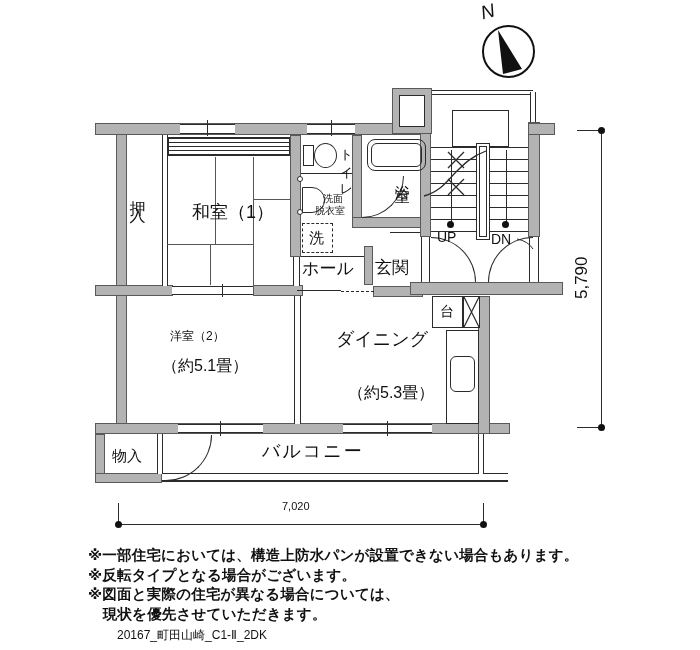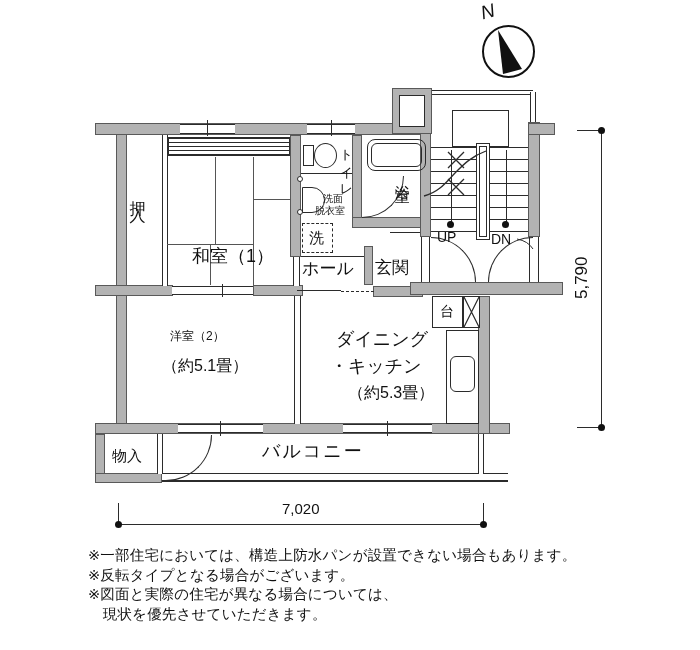--- a/index.html
+++ b/index.html
@@ -12,21 +12,21 @@
   .vl{position:absolute;background:#2b2b2b;width:1px;}
   .box{position:absolute;background:#fff;border:1px solid #2b2b2b;box-sizing:border-box;}
   .lbl{position:absolute;white-space:nowrap;color:#111;line-height:1.15;}
   .v{writing-mode:vertical-rl;text-orientation:upright;}
   .dot{position:absolute;background:#111;border-radius:50%;}
   .arc{position:absolute;box-sizing:border-box;}
   .dash{position:absolute;border-top:1px dashed #2b2b2b;height:0;}
   .circ{position:absolute;border:1px solid #2b2b2b;border-radius:50%;background:#fff;box-sizing:border-box;}
   .stripes{position:absolute;border:1px solid #2b2b2b;box-sizing:border-box;
     background:repeating-linear-gradient(to bottom,#2b2b2b 0,#2b2b2b 1px,transparent 1px,transparent 4px);}
-  .notes div{font-size:14.5px;font-weight:400;letter-spacing:.2px;line-height:19.5px;}
+  .notes div{font-size:14.5px;font-weight:700;letter-spacing:.2px;line-height:19.5px;}
   svg.ov{position:absolute;left:0;top:0;pointer-events:none;}
 </style>
 </head>
 <body>
 
 <div class="plan">
 
   <div class="w" style="left:95px;top:123px;width:330px;height:12px;"></div>
   <div class="w" style="left:116px;top:134px;width:11px;height:300px;"></div>
   <div class="w" style="left:95px;top:423px;width:415px;height:11px;"></div>
@@ -119,58 +119,58 @@
   <div class="w" style="left:95px;top:473px;width:67px;height:10px;"></div>
   <div class="tw" style="left:157px;top:434px;width:6px;height:40px;"></div>
   <div class="tw" style="left:478px;top:434px;width:6px;height:40px;"></div>
   <div class="arc" style="left:166px;top:435px;width:46px;height:46px;border-right:1.2px solid #2b2b2b;border-bottom:1.2px solid #2b2b2b;border-bottom-right-radius:100% 100%;"></div>
 
   <div class="hl" style="left:118px;top:524px;width:366px;"></div>
   <div class="vl" style="left:118px;top:503px;height:21px;"></div>
   <div class="vl" style="left:483px;top:503px;height:21px;"></div>
   <div class="dot" style="left:115px;top:521px;width:7px;height:7px;"></div>
   <div class="dot" style="left:480px;top:521px;width:7px;height:7px;"></div>
-  <span class="lbl" style="left:282px;top:500px;font-size:15px;">7,020</span>
+  <span class="lbl" style="left:282px;top:500px;font-size:11px;">7,020</span>
 
   <div class="vl" style="left:601px;top:130px;height:298px;"></div>
   <div class="hl" style="left:577px;top:130px;width:24px;"></div>
   <div class="hl" style="left:577px;top:427px;width:24px;"></div>
   <div class="dot" style="left:598px;top:127px;width:7px;height:7px;"></div>
   <div class="dot" style="left:598px;top:424px;width:7px;height:7px;"></div>
   <span class="lbl" style="left:560px;top:268px;font-size:17px;transform:rotate(-90deg);">5,790</span>
 
   <div style="position:absolute;left:482px;top:25px;width:53px;height:53px;border:2px solid #111;border-radius:50%;box-sizing:border-box;"></div>
   <span class="lbl" style="left:481px;top:1px;font-size:19px;font-style:italic;transform:rotate(-15deg);">N</span>
 
   <span class="lbl v" style="left:128px;top:188px;font-size:16px;letter-spacing:6px;">押入</span>
-  <span class="lbl" style="left:192px;top:202px;font-size:18px;margin-top:44px;">和室（1）</span>
+  <span class="lbl" style="left:192px;top:202px;font-size:18px;">和室（1）</span>
   <span class="lbl v" style="left:338px;top:140px;font-size:13px;letter-spacing:3px;">トイレ</span>
   <span class="lbl" style="left:323px;top:193px;font-size:10px;text-align:center;">洗面</span>
   <span class="lbl" style="left:315px;top:205px;font-size:10px;">脱衣室</span>
   <span class="lbl" style="left:309px;top:229px;font-size:15px;">洗</span>
   <span class="lbl v" style="left:394px;top:173px;font-size:15px;letter-spacing:3px;">浴室</span>
   <span class="lbl" style="left:302px;top:259px;font-size:17px;">ホール</span>
   <span class="lbl" style="left:375px;top:258px;font-size:17px;">玄関</span>
   <span class="lbl" style="left:437px;top:229px;font-size:14px;">UP</span>
   <span class="lbl" style="left:491px;top:231px;font-size:14px;">DN</span>
   <span class="lbl" style="left:440px;top:303px;font-size:14px;">台</span>
   <span class="lbl" style="left:170px;top:330px;font-size:12px;">洋室（2）</span>
   <span class="lbl" style="left:162px;top:357px;font-size:16px;">（約5.1畳）</span>
   <span class="lbl" style="left:336px;top:329px;font-size:18px;font-family:Liberation Serif, serif;">ダイニング</span>
-  <span class="lbl" style="left:330px;top:356px;font-size:18px;">・キッチン</span>
   <span class="lbl" style="left:348px;top:384px;font-size:16px;">（約5.3畳）</span>
   <span class="lbl" style="left:112px;top:447px;font-size:15px;">物入</span>
   <span class="lbl" style="left:262px;top:441px;font-size:18px;letter-spacing:2px;">バルコニー</span>
 
   <div class="notes" style="position:absolute;left:88px;top:546px;">
     <div>※一部住宅においては、構造上防水パンが設置できない場合もあります。</div>
     <div>※反転タイプとなる場合がございます。</div>
     <div>※図面と実際の住宅が異なる場合については、</div>
     <div>　現状を優先させていただきます。</div>
   </div>
+  <span class="lbl" style="left:117px;top:629px;font-size:12px;">20167_町田山崎_C1-Ⅱ_2DK</span>
 
   <svg class="ov" width="700" height="650" viewBox="0 0 700 650">
     <path d="M424,196 C440,192 448,180 456,172 C464,164 472,156 486,151" fill="none" stroke="#2b2b2b" stroke-width="1.3"></path>
     <path d="M448,152 L464,168 M464,152 L448,168" stroke="#2b2b2b" stroke-width="1.3"></path>
     <path d="M448,179 L464,195 M464,179 L448,195" stroke="#2b2b2b" stroke-width="1.3"></path>
     <path d="M517,239 Q528,241 533,249" fill="none" stroke="#2b2b2b" stroke-width="1"></path>
     <path d="M464,297 L479,327 M479,297 L464,327" stroke="#2b2b2b" stroke-width="1.2"></path>
     <polygon points="498,30 522,69 503,74" fill="#111"></polygon>
   </svg>
 </div>

